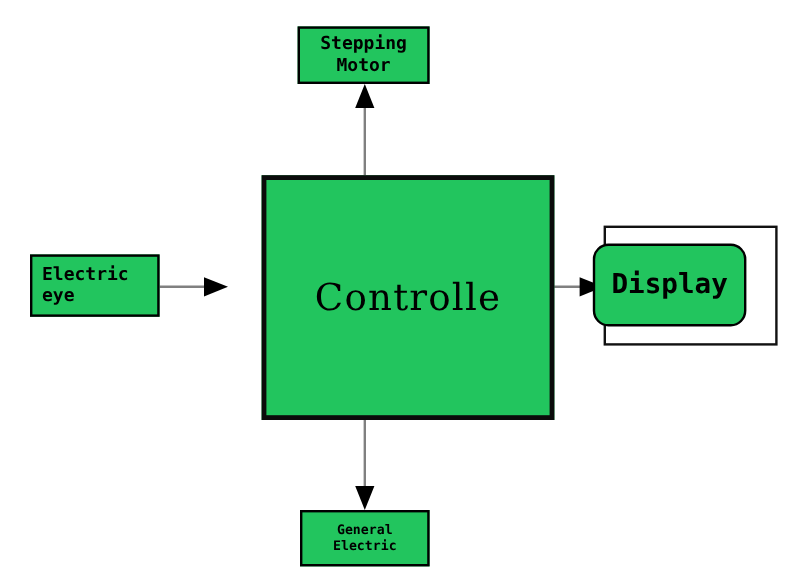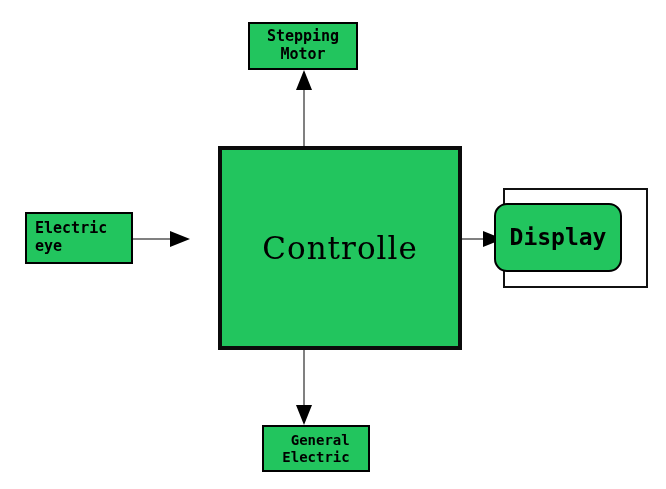--- a/index.html
+++ b/index.html
@@ -79,28 +79,28 @@
     width: 128px;
     height: 69px;
     border: 2px solid #000000;
     border-radius: 13px;
     font-size: 23px;
     font-weight: 700;
     letter-spacing: 0px;
   }
   
   #node-general-electric {
-    left: 262px;
+    left: 250px;
     top: 425px;
     width: 108px;
     height: 47px;
     border: 2px solid #000000;
-    font-size: 14px;
+    font-size: 11px;
     font-weight: 700;
-    text-align: right;
+    text-align: center;
   }
   
   .connector {
     position: absolute;
     left: 0;
     top: 0;
     width: 666px;
     height: 489px;
     pointer-events: none;
   }

